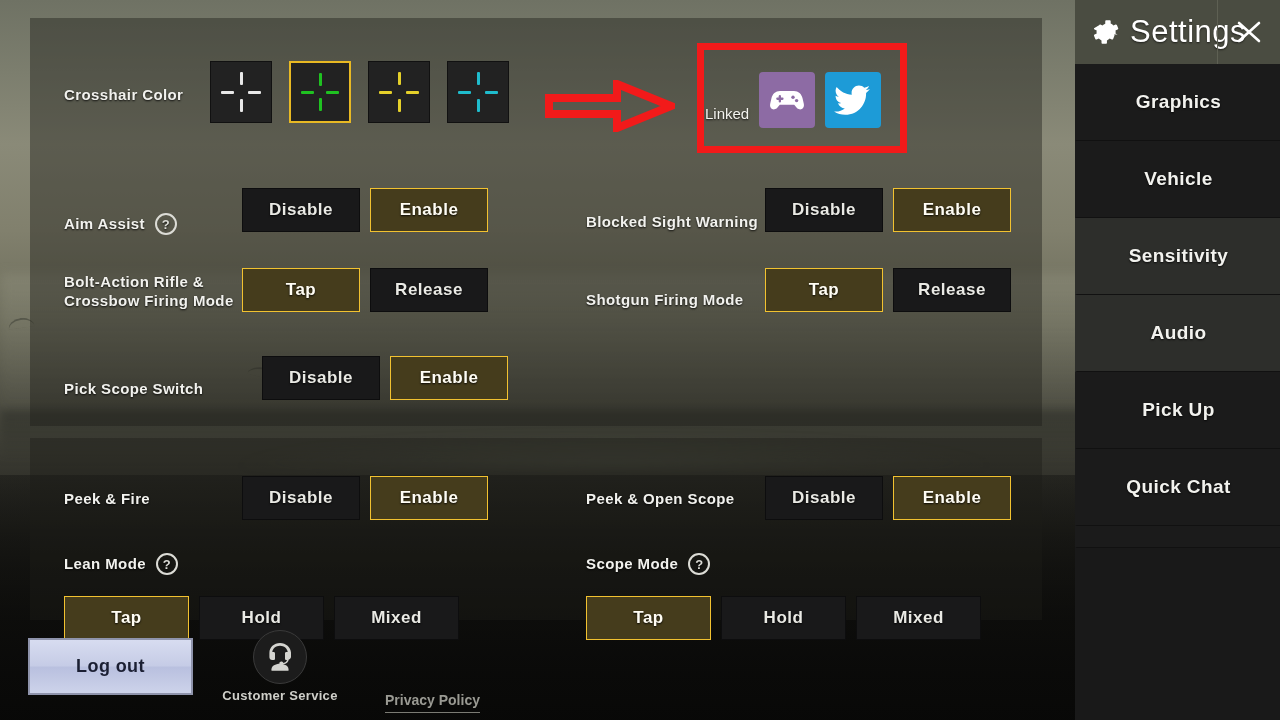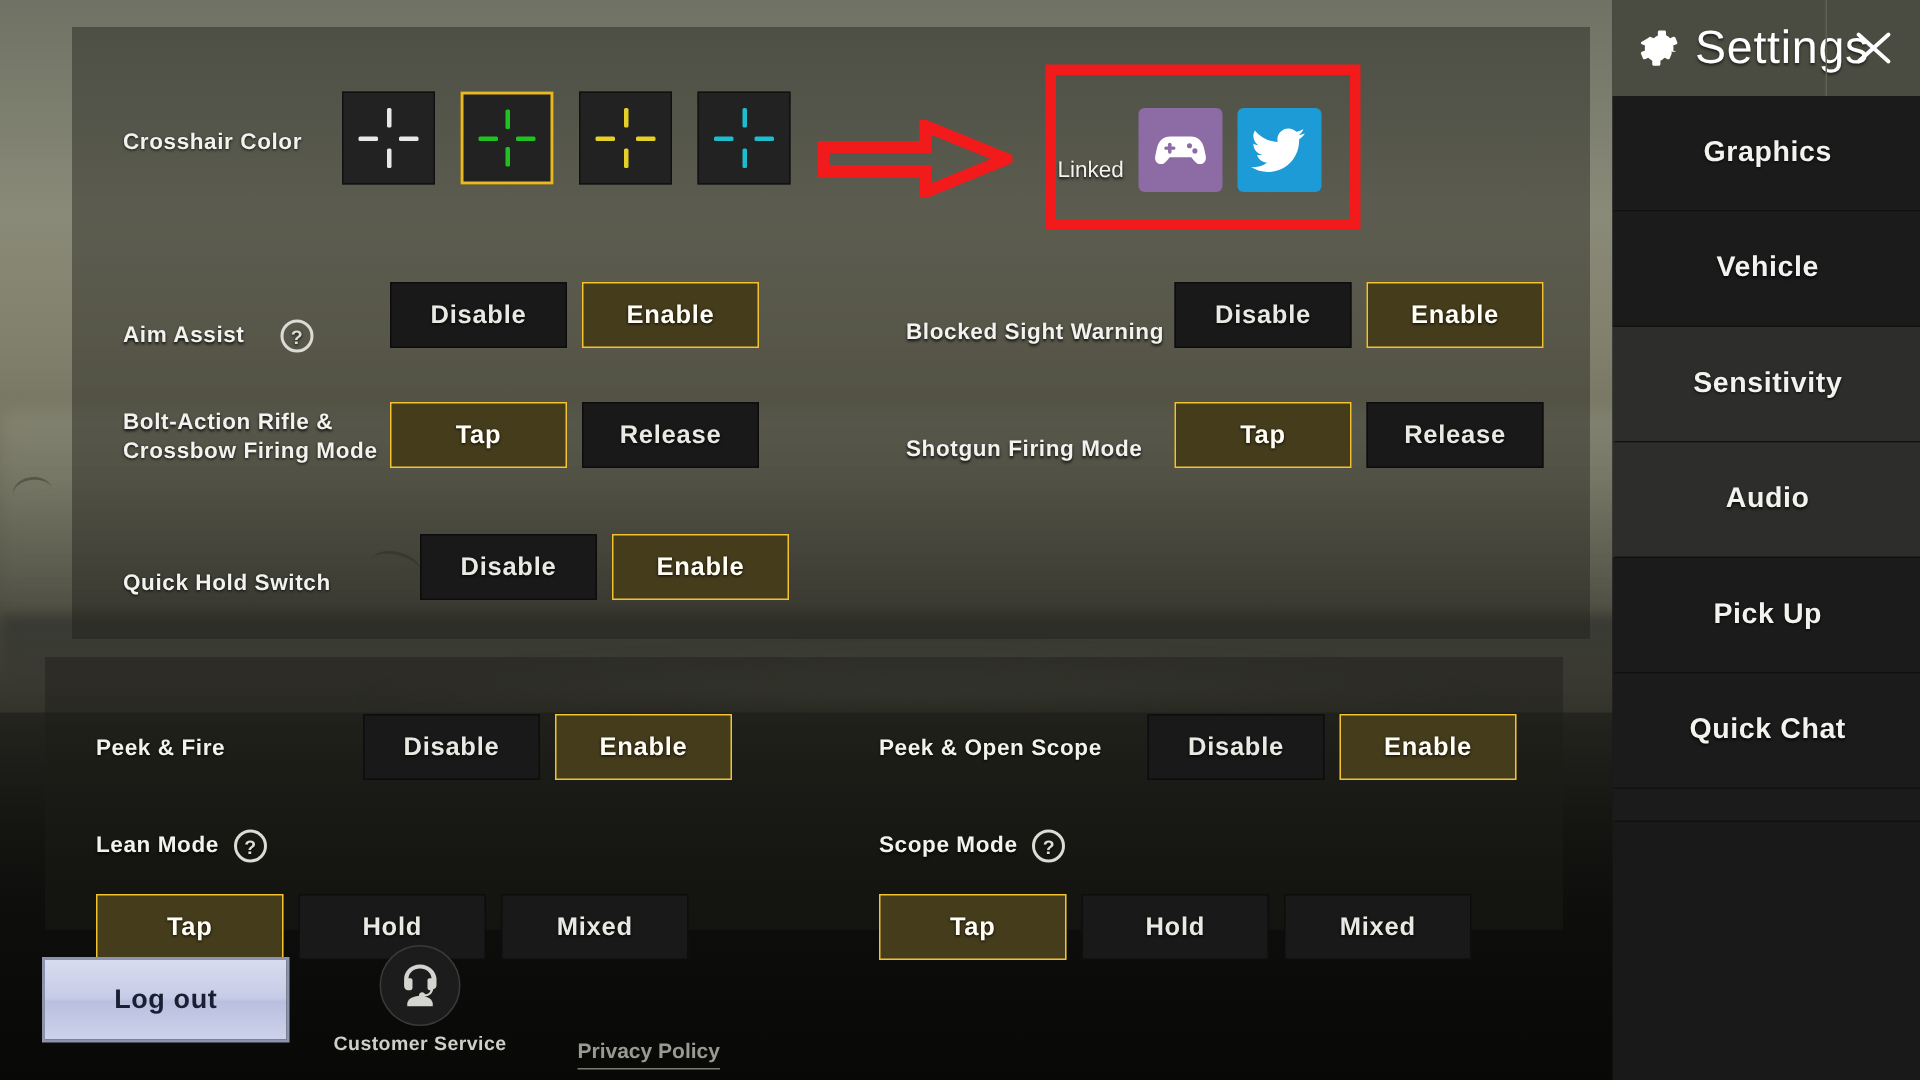--- a/index.html
+++ b/index.html
@@ -51,21 +51,21 @@
     border-top:2px solid rgba(60,62,52,.55);
     border-radius:50% 50% 0 0 / 100% 100% 0 0;
     transform:rotate(-8deg);
   }
 
   
   .panel{
     position:absolute;
     background:rgba(28,29,25,0.42);
   }
-  #panel-top{ left:48px; top:18px; width:1012px; height:408px; }
+  #panel-top{ left:30px; top:18px; width:1012px; height:408px; }
   #panel-bottom{ left:30px; top:438px; width:1012px; height:182px; }
 
   .row-label{
     color:#f2f2ee;
     font-size:15px;
     font-weight:bold;
     letter-spacing:.4px;
     text-shadow:0 1px 2px rgba(0,0,0,.85);
     line-height:1.22;
   }
@@ -251,32 +251,32 @@
       </div>
       <div class="cross-box">
         <i class="v top" style="background: rgb(31, 188, 205);"></i>
         <i class="v bot" style="background: rgb(31, 188, 205);"></i>
         <i class="h lft" style="background: rgb(31, 188, 205);"></i>
         <i class="h rgt" style="background: rgb(31, 188, 205);"></i>
       </div>
     </div>
 
   <div id="top-left-rows">
-      <div class="row-label" style="position: absolute; left: 34px; top: 195px; display: flex; align-items: center; gap: 24px; white-space: pre;"><span>Aim Assist</span><span class="help">?</span></div>
+      <div class="row-label" style="position: absolute; left: 34px; top: 195px; display: flex; align-items: center; gap: 10px; white-space: pre;"><span>Aim Assist</span><span class="help">?</span></div>
       <div class="seg" style="position: absolute; left: 212px; top: 170px;">
         <div class="opt" style="width: 118px;">Disable</div>
         <div class="opt sel" style="width: 118px;">Enable</div>
       </div>
       <div class="row-label" style="position: absolute; left: 34px; top: 255px; display: flex; align-items: center; gap: 10px; white-space: pre; line-height: 1.25;"><span>Bolt-Action Rifle &amp;
 Crossbow Firing Mode</span></div>
       <div class="seg" style="position: absolute; left: 212px; top: 250px;">
         <div class="opt sel" style="width: 118px;">Tap</div>
         <div class="opt" style="width: 118px;">Release</div>
       </div>
-      <div class="row-label" style="position: absolute; left: 34px; top: 362px; display: flex; align-items: center; gap: 10px; white-space: pre;"><span>Quick Hold Switch</span></div>
+      <div class="row-label" style="position: absolute; left: 34px; top: 362px; display: flex; align-items: center; gap: 10px; white-space: pre;"><span>Pick Scope Switch</span></div>
       <div class="seg" style="position: absolute; left: 232px; top: 338px;">
         <div class="opt" style="width: 118px;">Disable</div>
         <div class="opt sel" style="width: 118px;">Enable</div>
       </div>
     </div>
 
   <div id="top-right-rows">
       <div class="row-label" style="position: absolute; left: 556px; top: 195px; display: flex; align-items: center; gap: 10px; white-space: pre;"><span>Blocked Sight Warning</span></div>
       <div class="seg" style="position: absolute; left: 735px; top: 170px;">
         <div class="opt" style="width: 118px;">Disable</div>

